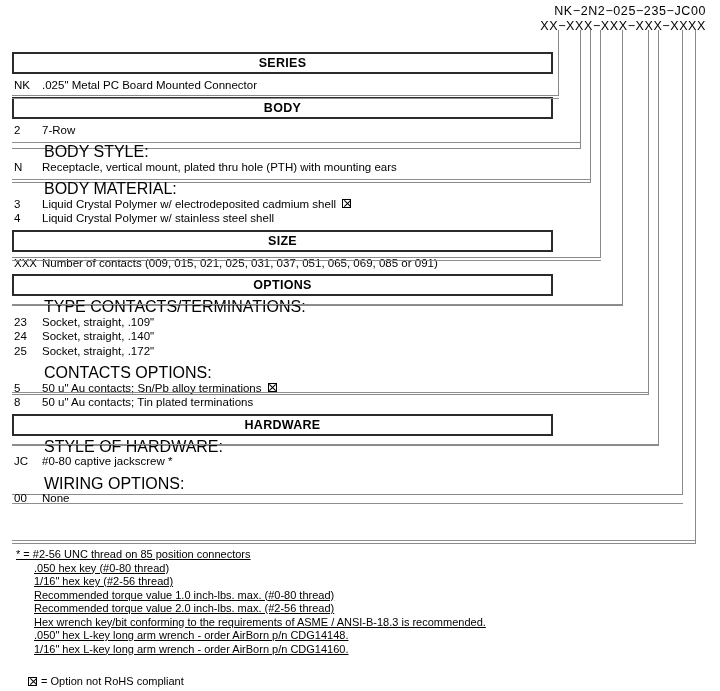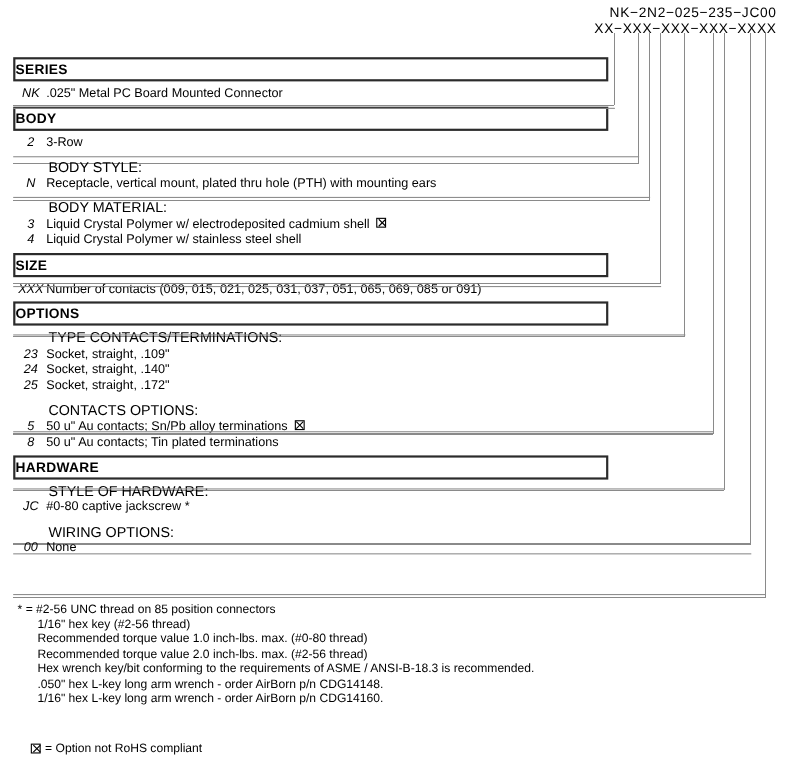--- a/index.html
+++ b/index.html
@@ -29,46 +29,46 @@
     display:block;
   }
 
   
   .col{position:absolute;left:12px;top:52px;width:541px;}
 
   .sec-head{
     border:2px solid #2b2b2b;
     height:18px;
     line-height:18px;
+    text-align:center;
     font-size:12.5px;
     font-weight:bold;
     letter-spacing:0.3px;
     background:#fff;
     box-sizing:content-box;
   }
 
   .rows{padding:4px 0 4px 0;}
   .row{
     font-size:11.5px;
     line-height:14.5px;
     height:14.5px;
     white-space:nowrap;
     position:relative;
   }
   .code{
     display:inline-block;
     width:28px;
-    text-align:center;
+    text-align:left;
     padding-left:2px;
     vertical-align:top;
-    font-style:italic;
   }
   .desc{display:inline-block;vertical-align:top;}
   .sublabel{
-    font-size:13px;
+    font-size:16px;
     line-height:14.5px;
     height:14.5px;
     padding-left:32px;
     white-space:nowrap;
   }
 
   
   .rule{
     position:absolute;
     left:12px;
@@ -88,21 +88,21 @@
   }
   .rohs:before,.rohs:after{
     content:"";position:absolute;left:50%;top:-1px;
     width:1px;height:9px;background:#000;
   }
   .rohs:before{transform:rotate(45deg);}
   .rohs:after{transform:rotate(-45deg);}
 
   
   .notes{position:absolute;left:16px;top:548px;width:600px;}
-  .note{font-size:11px;line-height:13.5px;height:13.5px;white-space:nowrap;}
+  .note{font-size:11px;line-height:13.5px;height:13.5px;white-space:nowrap;text-decoration:underline;}
   .note.ind{padding-left:18px;}
 
   .rohs-legend{position:absolute;left:10px;top:675px;font-size:11px;line-height:13px;white-space:nowrap;margin-left:18px;}
   .rohs-legend .rohs{margin-left:0;margin-right:4px;}
 
   
   #leads{position:absolute;left:0;top:0;width:720px;height:691px;pointer-events:none;}
 </style>
 </head>
 <body>
@@ -139,21 +139,21 @@
     </g>
   </svg>
 
   <div class="col" id="col">
       <div class="sec-head">SERIES</div>
       <div class="rows">
         <div class="row"><span class="code">NK</span><span class="desc">.025" Metal PC Board Mounted Connector</span></div>
       </div>
       <div class="sec-head">BODY</div>
       <div class="rows">
-        <div class="row"><span class="code">2</span><span class="desc">3-Row</span></div>
+        <div class="row"><span class="code">2</span><span class="desc">7-Row</span></div>
       </div>
       <div class="rows">
         <div class="sublabel">BODY STYLE:</div>
         <div class="row"><span class="code">N</span><span class="desc">Receptacle, vertical mount, plated thru hole (PTH) with mounting ears</span></div>
       </div>
       <div class="rows">
         <div class="sublabel">BODY MATERIAL:</div>
         <div class="row"><span class="code">3</span><span class="desc">Liquid Crystal Polymer w/ electrodeposited cadmium shell</span><span class="rohs"></span></div>
         <div class="row"><span class="code">4</span><span class="desc">Liquid Crystal Polymer w/ stainless steel shell</span></div>
       </div>
@@ -179,20 +179,21 @@
         <div class="row"><span class="code">JC</span><span class="desc">#0-80 captive jackscrew *</span></div>
       </div>
       <div class="rows">
         <div class="sublabel">WIRING OPTIONS:</div>
         <div class="row"><span class="code">00</span><span class="desc">None</span></div>
       </div>
     </div>
 
   <div class="notes" id="notes">
       <div class="note">* = #2-56 UNC thread on 85 position connectors</div>
+      <div class="note ind">.050 hex key (#0-80 thread)</div>
       <div class="note ind">1/16" hex key (#2-56 thread)</div>
       <div class="note ind">Recommended torque value 1.0 inch-lbs. max. (#0-80 thread)</div>
       <div class="note ind">Recommended torque value 2.0 inch-lbs. max. (#2-56 thread)</div>
       <div class="note ind">Hex wrench key/bit conforming to the requirements of ASME / ANSI-B-18.3 is recommended.</div>
       <div class="note ind">.050" hex L-key long arm wrench - order AirBorn p/n CDG14148.</div>
       <div class="note ind">1/16" hex L-key long arm wrench - order AirBorn p/n CDG14160.</div>
     </div>
 
   <div class="rohs-legend">
     <span class="rohs"></span><span>= Option not RoHS compliant</span>

